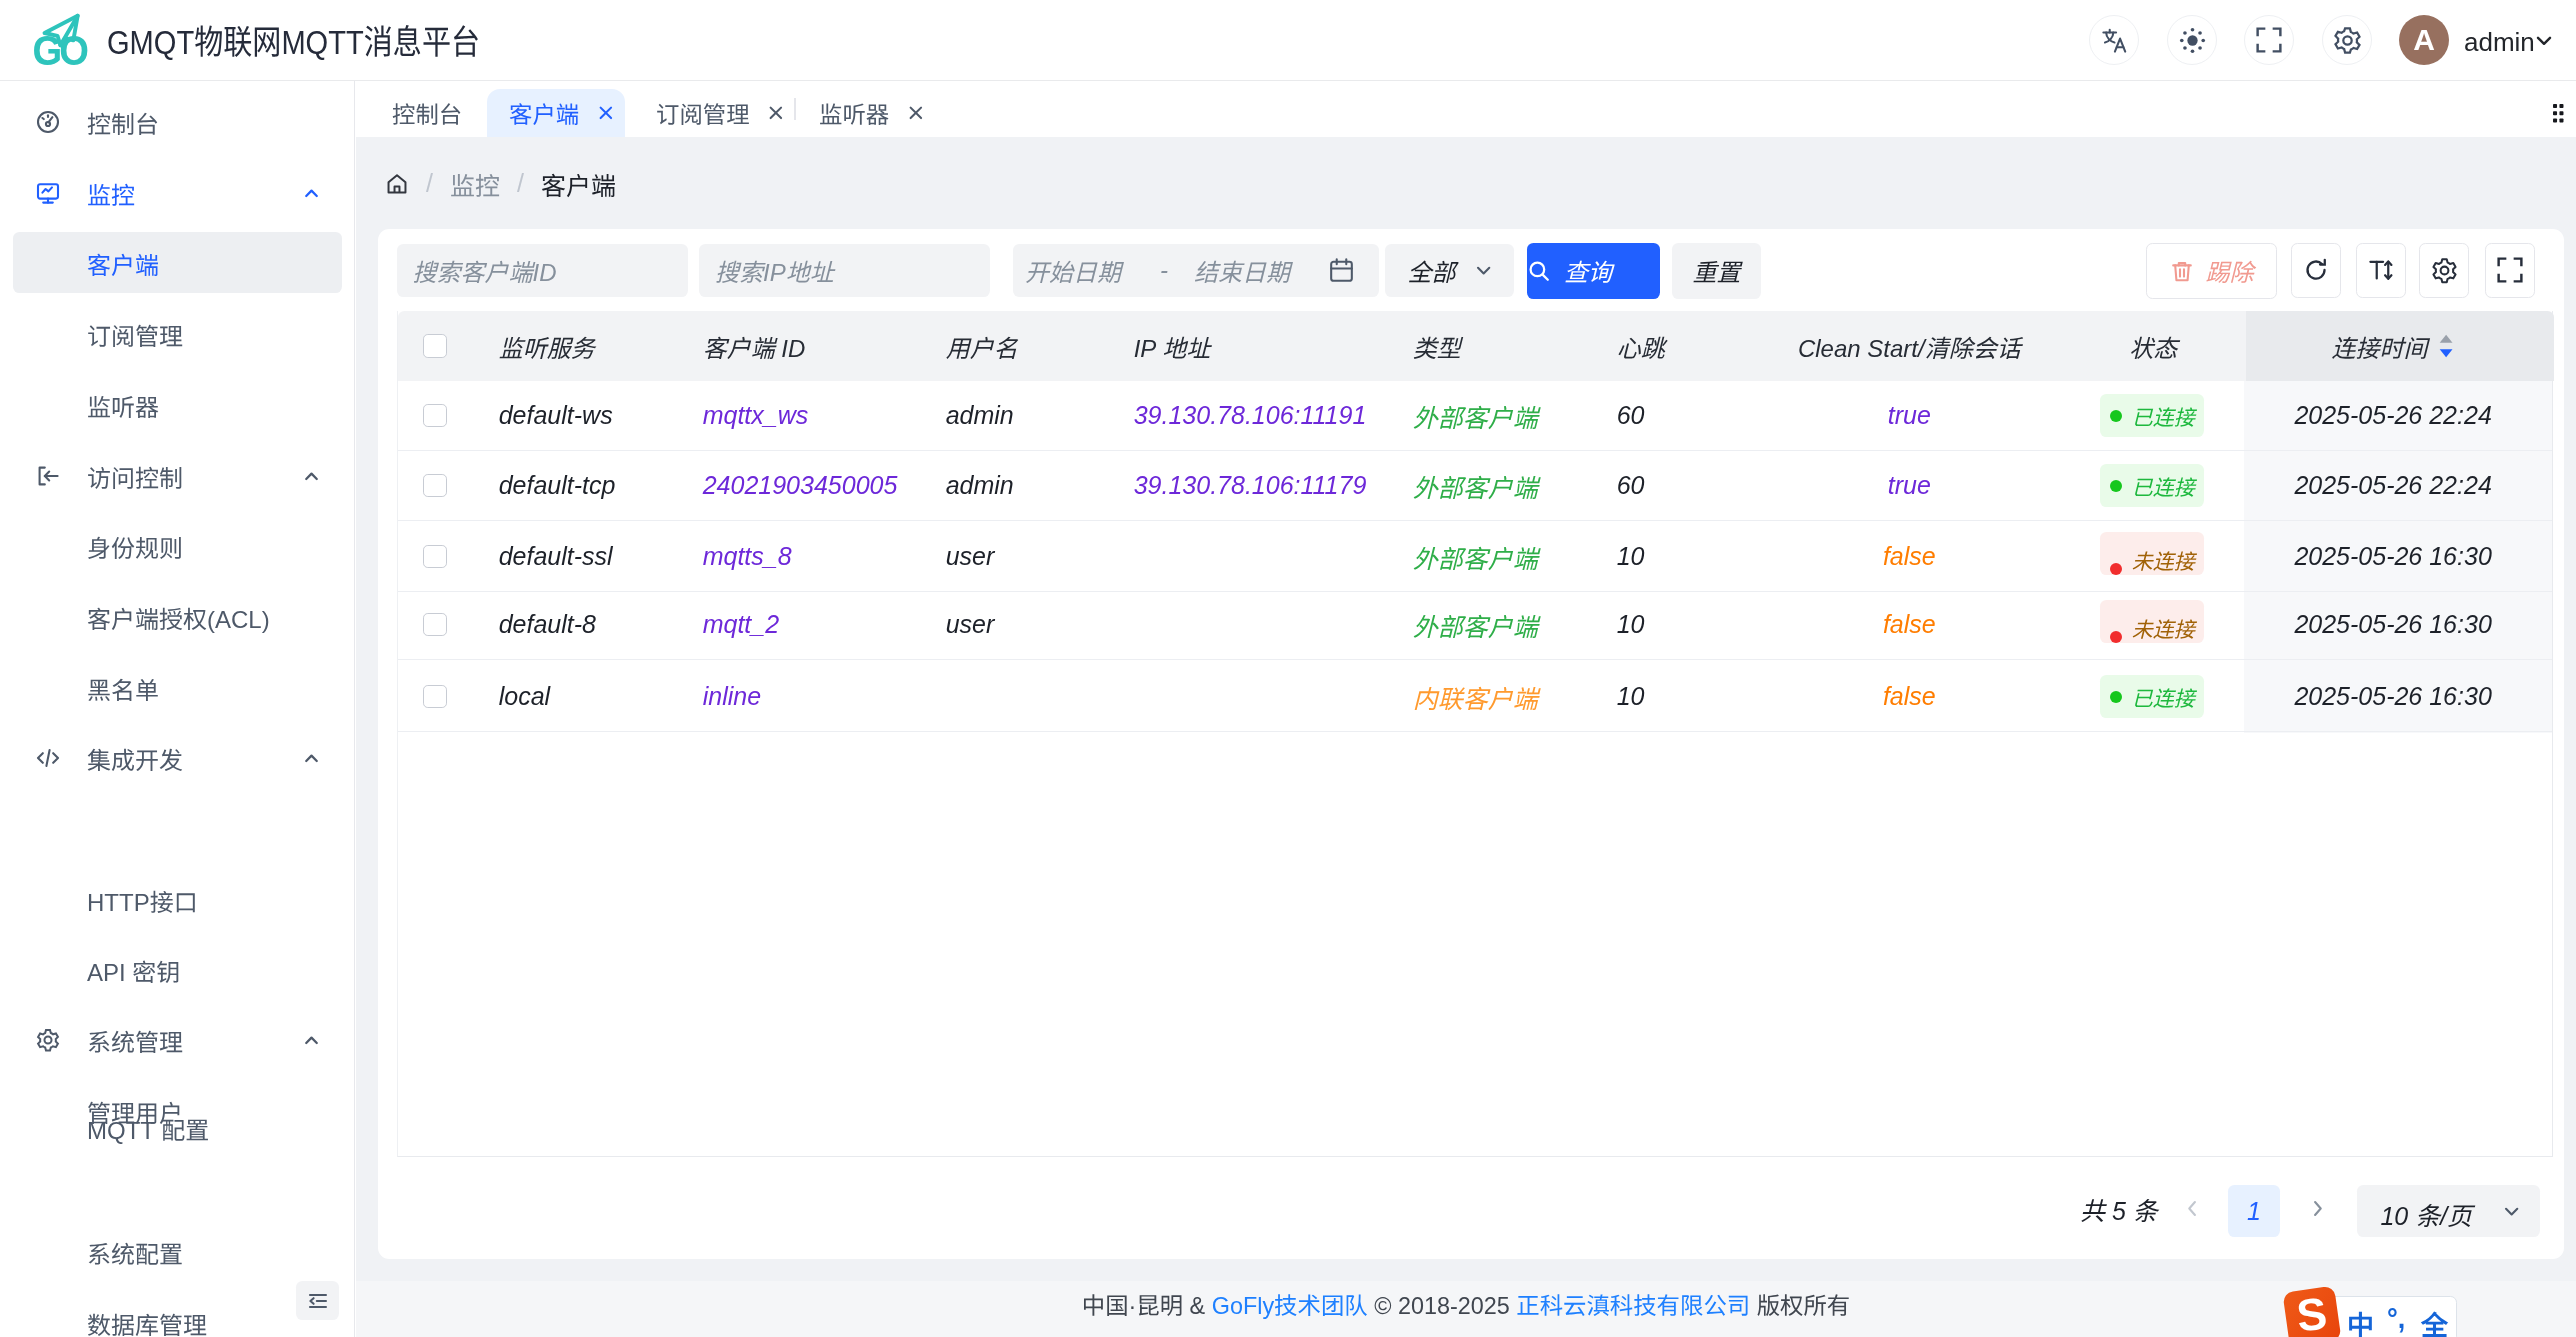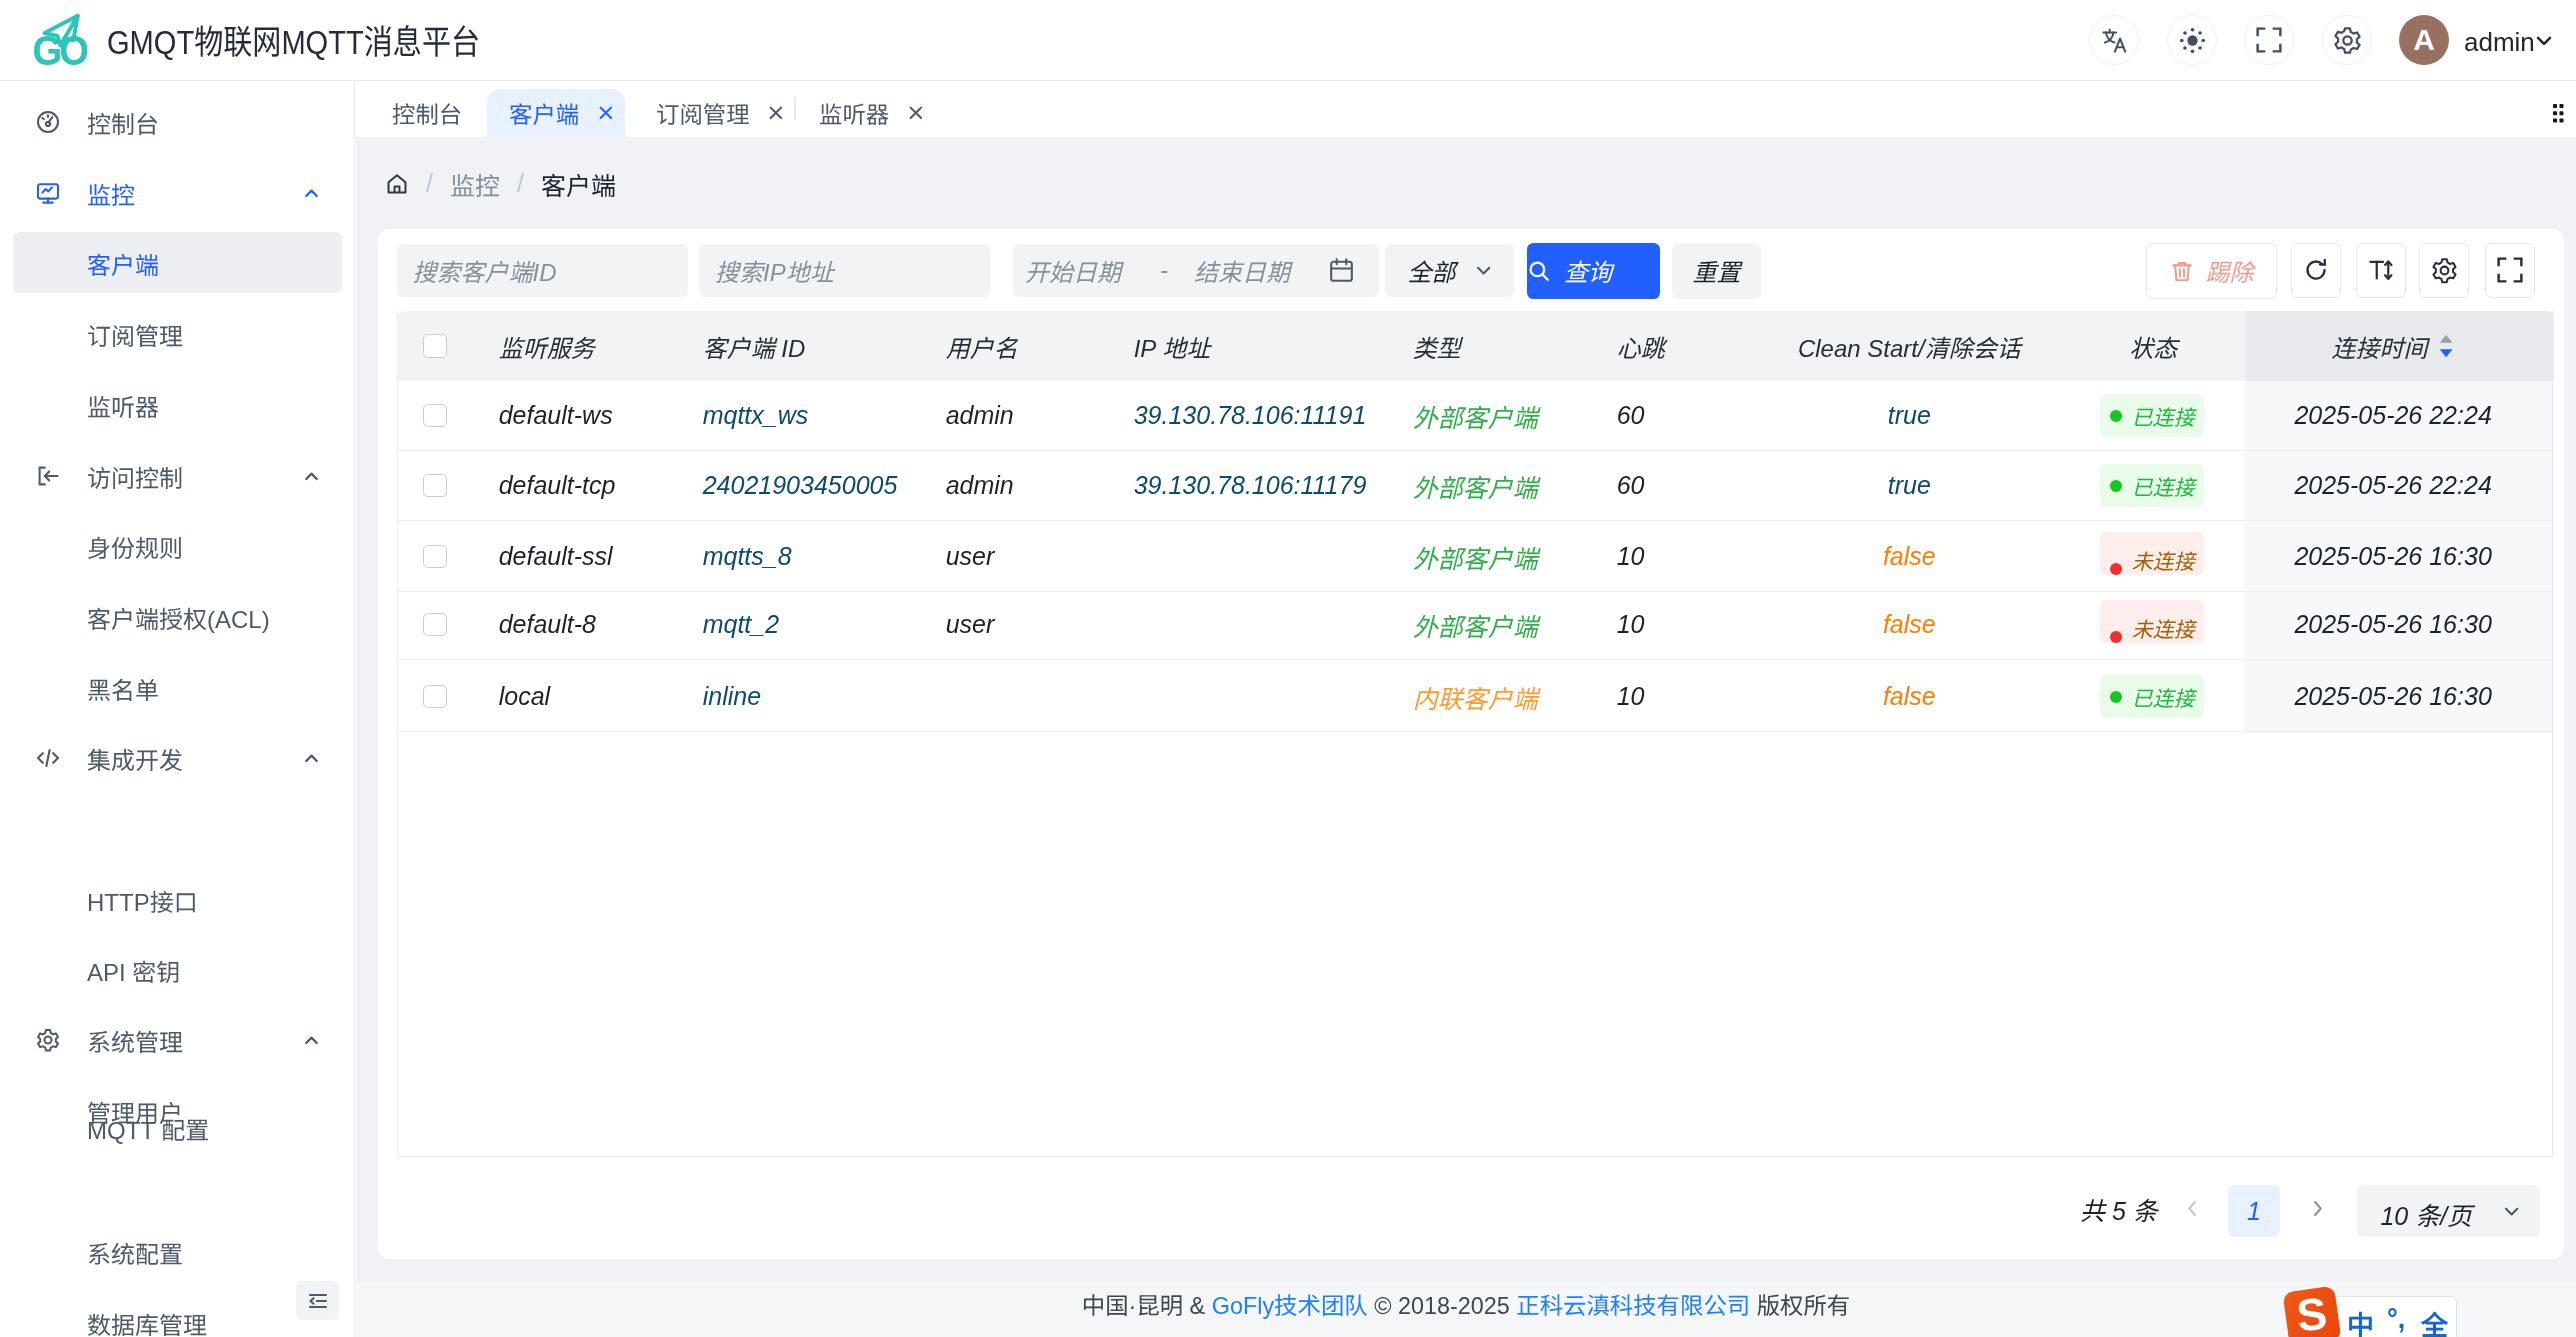--- a/index.html
+++ b/index.html
@@ -32,21 +32,21 @@
 .ctl { position:absolute; top:14.5px; height:53px; border-radius:6.4px; font-size:24px; display:flex; align-items:center; }
 .ginput { background:#f2f3f5; color:#86909c; }
 .btn-icon { position:absolute; top:13.7px; width:50px; height:55px; background:#fff; border:0.8px solid #e5e6eb; border-radius:6.4px; display:flex; align-items:center; justify-content:center; }
 #twrap { position:absolute; left:19.3px; top:82px; width:2156px; height:846px; border-left:0.8px solid #eef0f3; border-right:0.8px solid #e8eaee; border-bottom:0.8px solid #e8eaee; }
 .trow { position:absolute; left:0; width:2154px; display:grid; grid-template-columns:77px 204px 243px 188px 279px 204px 191px 250px 212px 308px; align-items:center; font-size:25px; }
 .trow > div { padding-left:23.4px; white-space:nowrap; }
 .trow > div.cc { padding-left:0; text-align:center; }
 .rowline { border-bottom:0.8px solid #eceef2; }
 .thead { top:0; height:70px; background:#f2f3f5; border-radius:6.4px 6.4px 0 0; font-size:24px; color:#272c35; font-weight:500; }
 .cb { width:23.4px; height:23.4px; border:1.6px solid #c8ccd4; border-radius:4.8px; background:#fff; margin-left:25px; }
-.link { color:#0c4a6e; }
+.link { color:#6d28d9; }
 .green { color:#2fae49; }
 .orange { color:#ff7d00; }
 .amber { color:#ff9a2e; }
 .badge { margin-left:24px; display:inline-flex; align-items:center; justify-content:center; height:43px; padding:0 9.7px; border-radius:6.4px; font-size:21px; gap:9.7px; }
 .badge .dot { width:12px; height:12px; border-radius:50%; }
 .bok { background:#e9fbe9; color:#1eb83e; }
 .bok .dot { background:#16c71d; }
 .bno { background:#fdedeb; color:#a16207;align-items:flex-end; }
 .bno .dot { background:#f12d2d; }
 </style>

